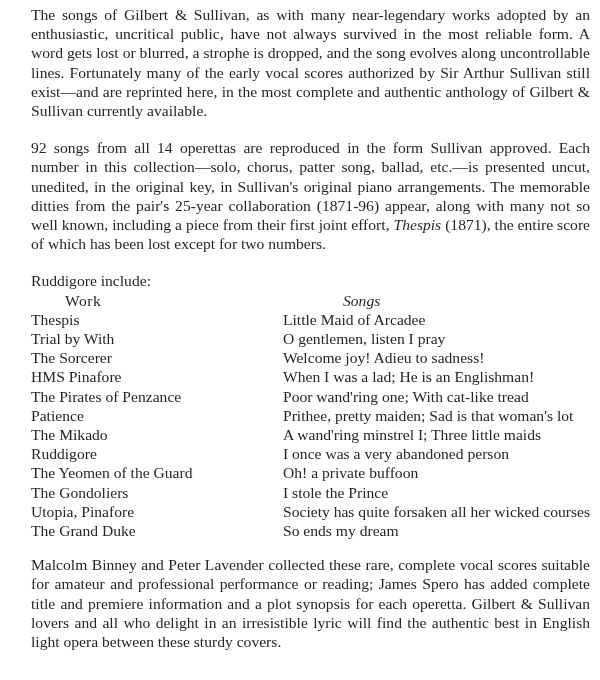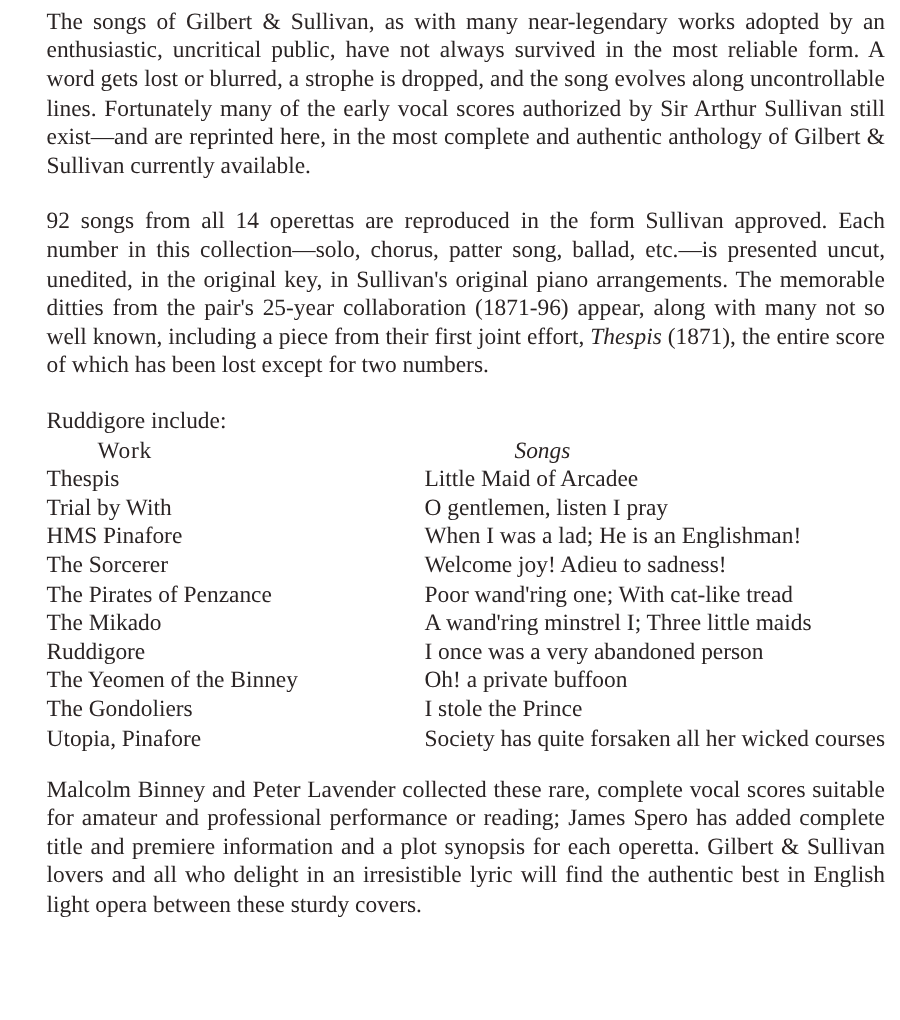--- a/index.html
+++ b/index.html
@@ -71,49 +71,57 @@
     <tbody id="contents-body">
         <tr>
           <td class="col-work">Thespis</td>
           <td>Little Maid of Arcadee</td>
         </tr>
         <tr>
           <td class="col-work">Trial by With</td>
           <td>O gentlemen, listen I pray</td>
         </tr>
         <tr>
+          <td class="col-work">The Sorcerer</td>
+          <td>Welcome joy! Adieu to sadness!</td>
+        </tr>
+        <tr>
           <td class="col-work">HMS Pinafore</td>
           <td>When I was a lad; He is an Englishman!</td>
         </tr>
         <tr>
-          <td class="col-work">The Sorcerer</td>
-          <td>Welcome joy! Adieu to sadness!</td>
+          <td class="col-work">The Pirates of Penzance</td>
+          <td>Poor wand'ring one; With cat-like tread</td>
         </tr>
         <tr>
-          <td class="col-work">The Pirates of Penzance</td>
-          <td>Poor wand'ring one; With cat-like tread</td>
+          <td class="col-work">Patience</td>
+          <td>Prithee, pretty maiden; Sad is that woman's lot</td>
         </tr>
         <tr>
           <td class="col-work">The Mikado</td>
           <td>A wand'ring minstrel I; Three little maids</td>
         </tr>
         <tr>
           <td class="col-work">Ruddigore</td>
           <td>I once was a very abandoned person</td>
         </tr>
         <tr>
-          <td class="col-work">The Yeomen of the Binney</td>
+          <td class="col-work">The Yeomen of the Guard</td>
           <td>Oh! a private buffoon</td>
         </tr>
         <tr>
           <td class="col-work">The Gondoliers</td>
           <td>I stole the Prince</td>
         </tr>
         <tr>
           <td class="col-work">Utopia, Pinafore</td>
           <td>Society has quite forsaken all her wicked courses</td>
         </tr>
+        <tr>
+          <td class="col-work">The Grand Duke</td>
+          <td>So ends my dream</td>
+        </tr>
       </tbody>
   </table>
 
   <p class="para-final">Malcolm Binney and Peter Lavender collected these rare, complete vocal scores suitable for amateur and professional performance or reading; James Spero has added complete title and premiere information and a plot synopsis for each operetta. Gilbert &amp; Sullivan lovers and all who delight in an irresistible lyric will find the authentic best in English light opera between these sturdy covers.</p>
 
 </div>
 
 </body></html>

